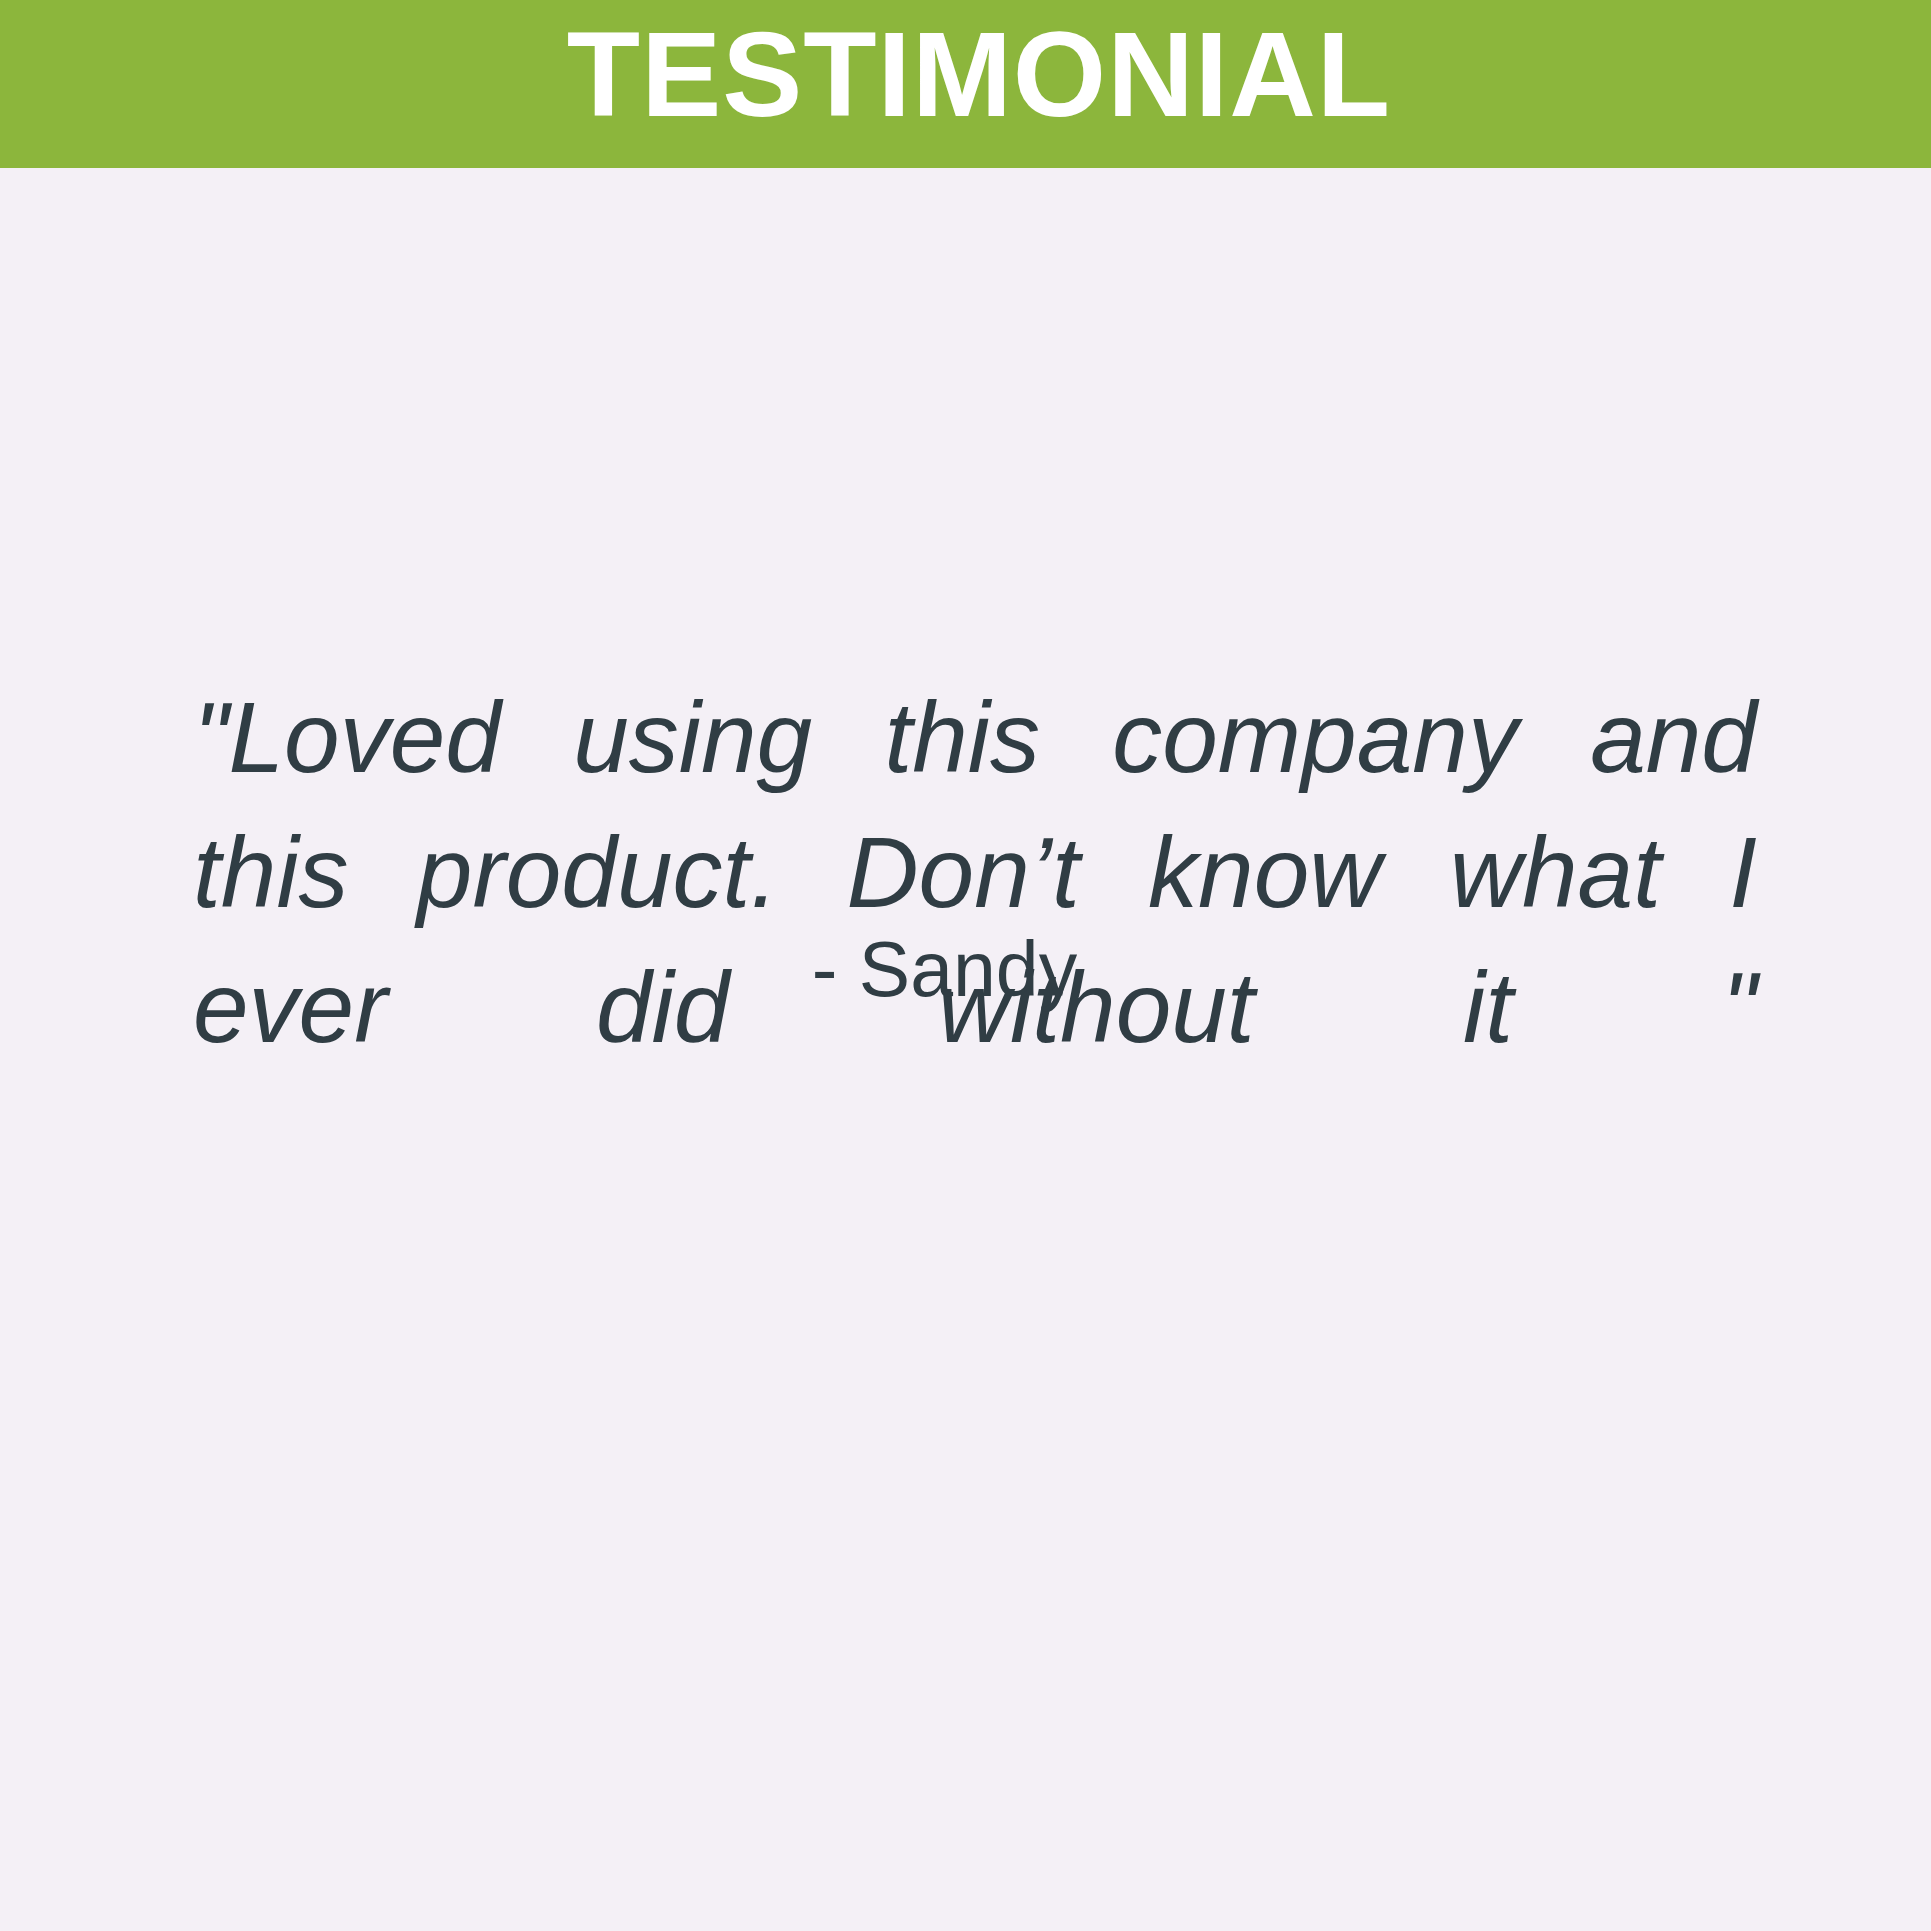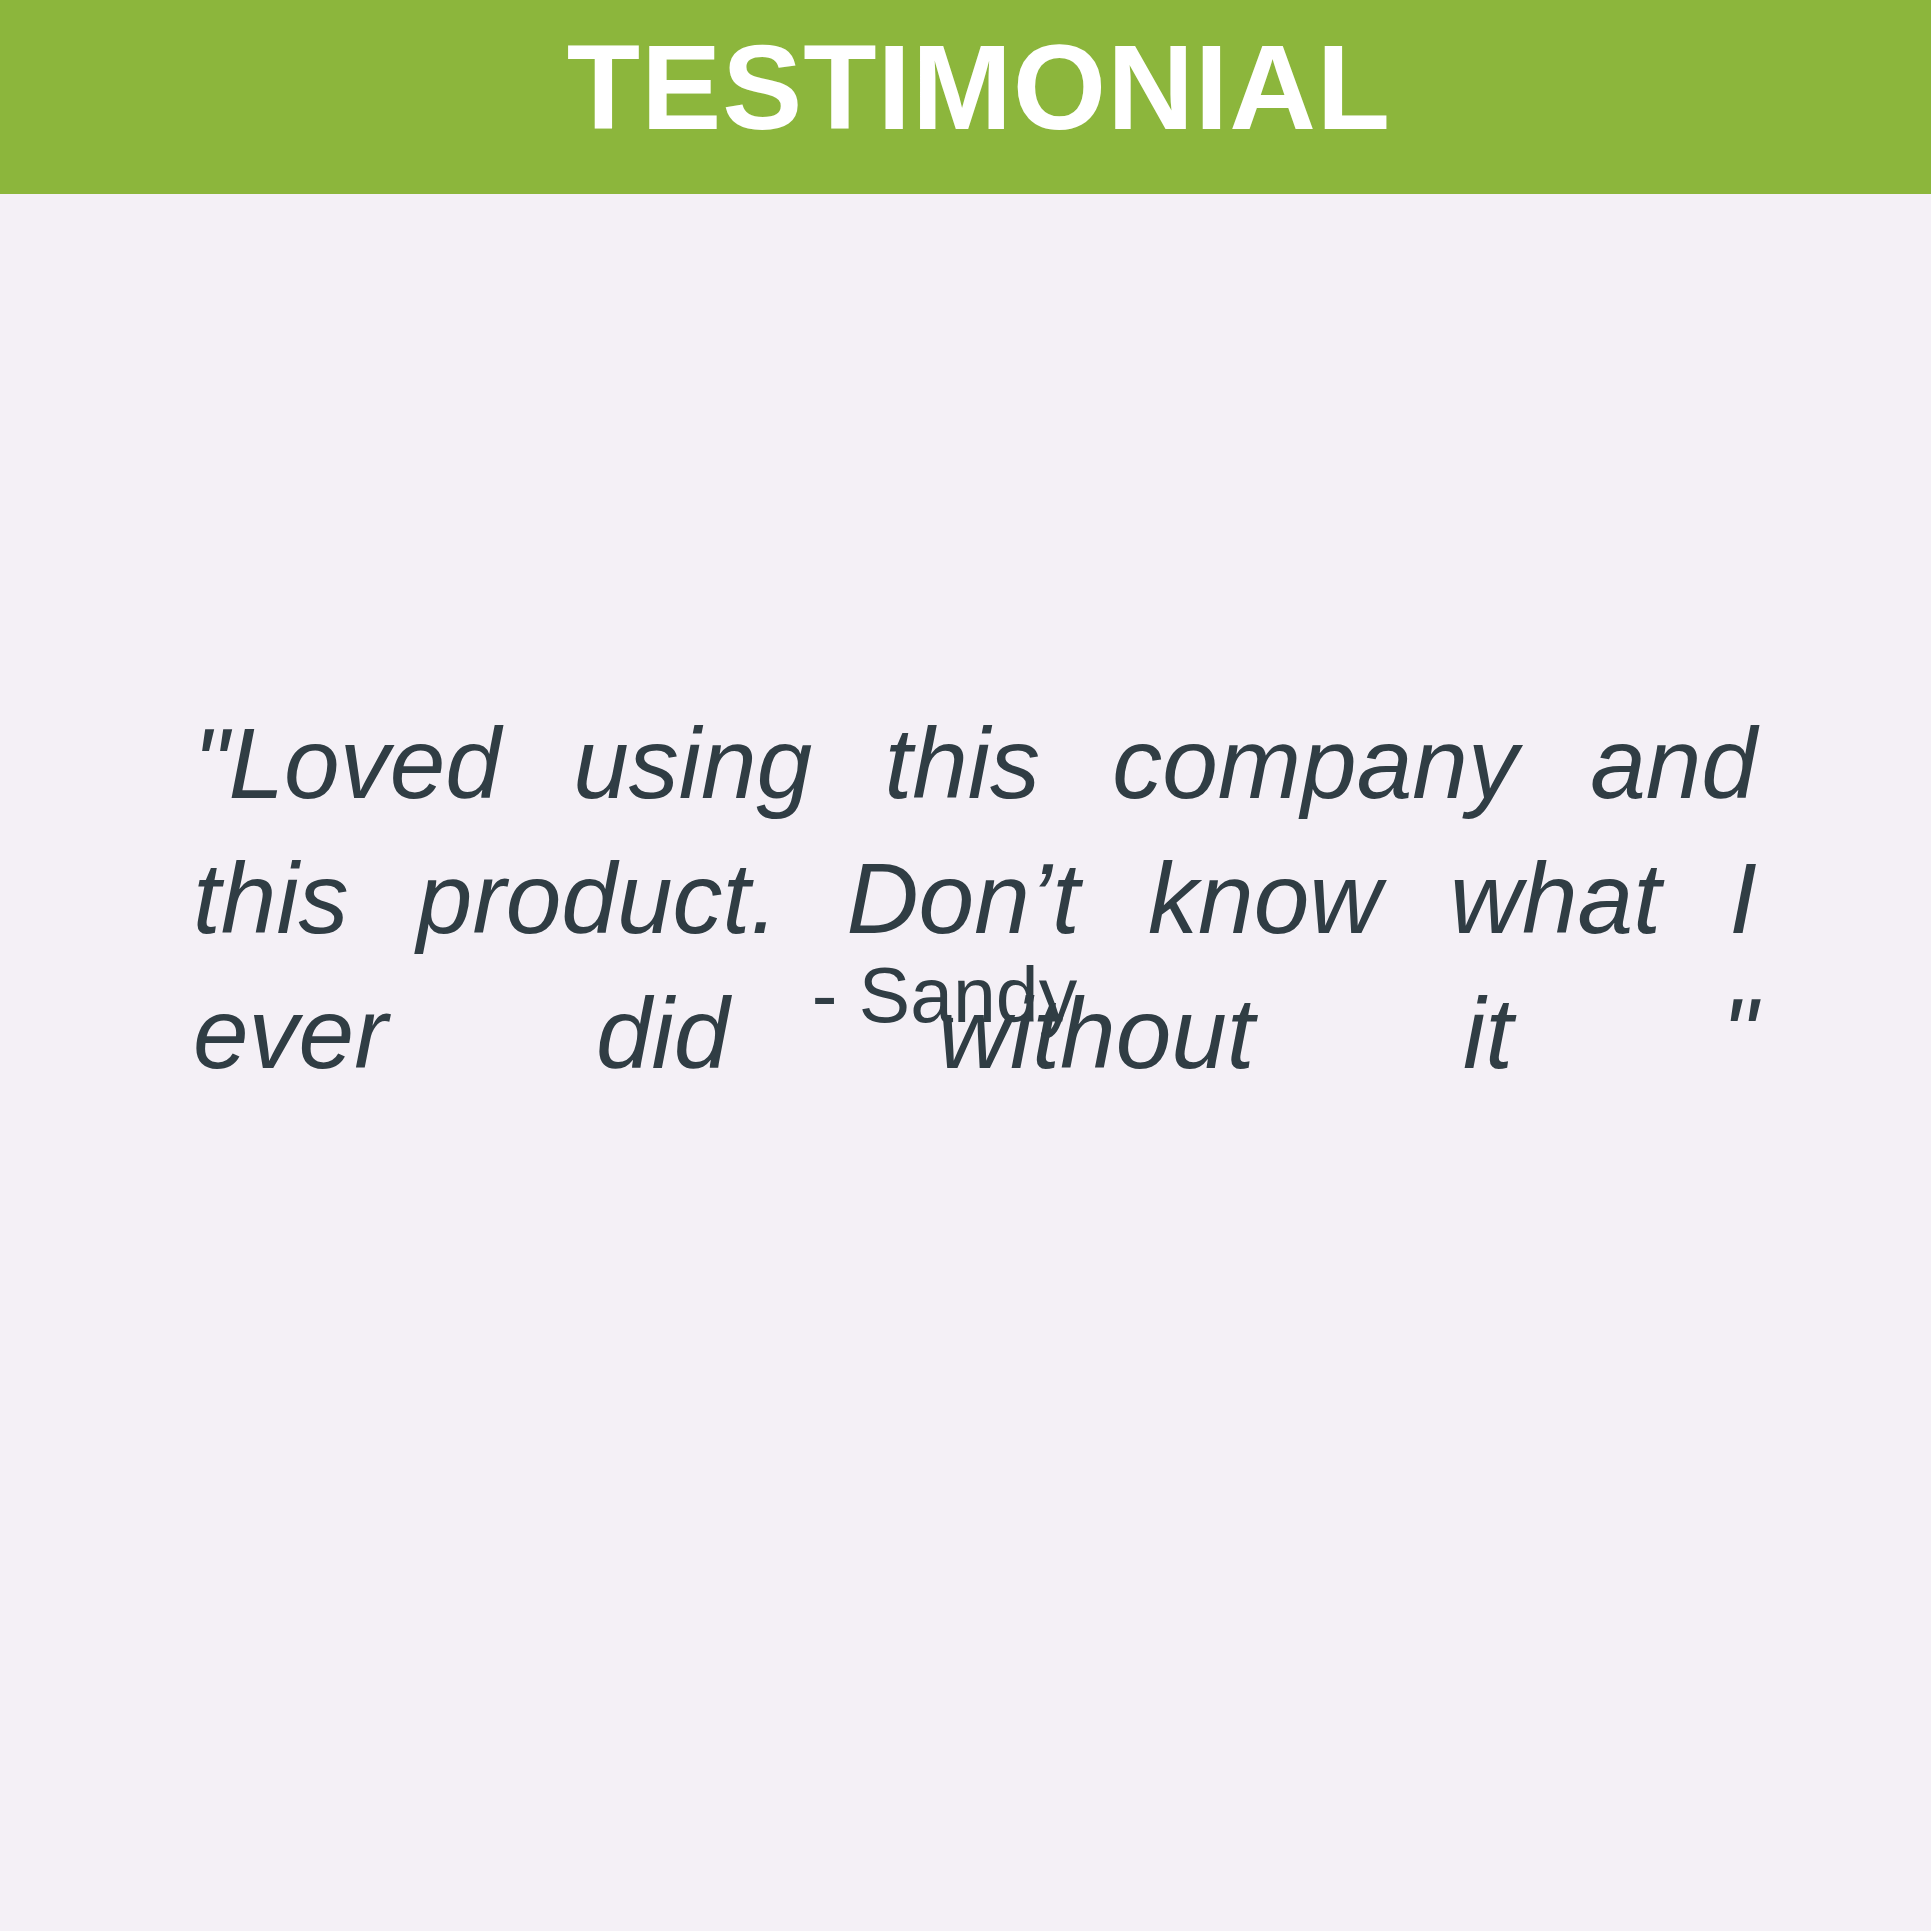--- a/index.html
+++ b/index.html
@@ -22,21 +22,21 @@
     height: 1931px;
     background: #f4f0f6;
     display: flex;
     flex-direction: column;
     box-sizing: border-box;
   }
 
   
   .banner {
     width: 100%;
-    height: 194px;
+    height: 168px;
     background: #8cb63c;
     display: flex;
     align-items: center;
     justify-content: center;
     box-sizing: border-box;
     padding-bottom: 20px;
     flex: 0 0 auto;
   }
 
   .banner-title {

